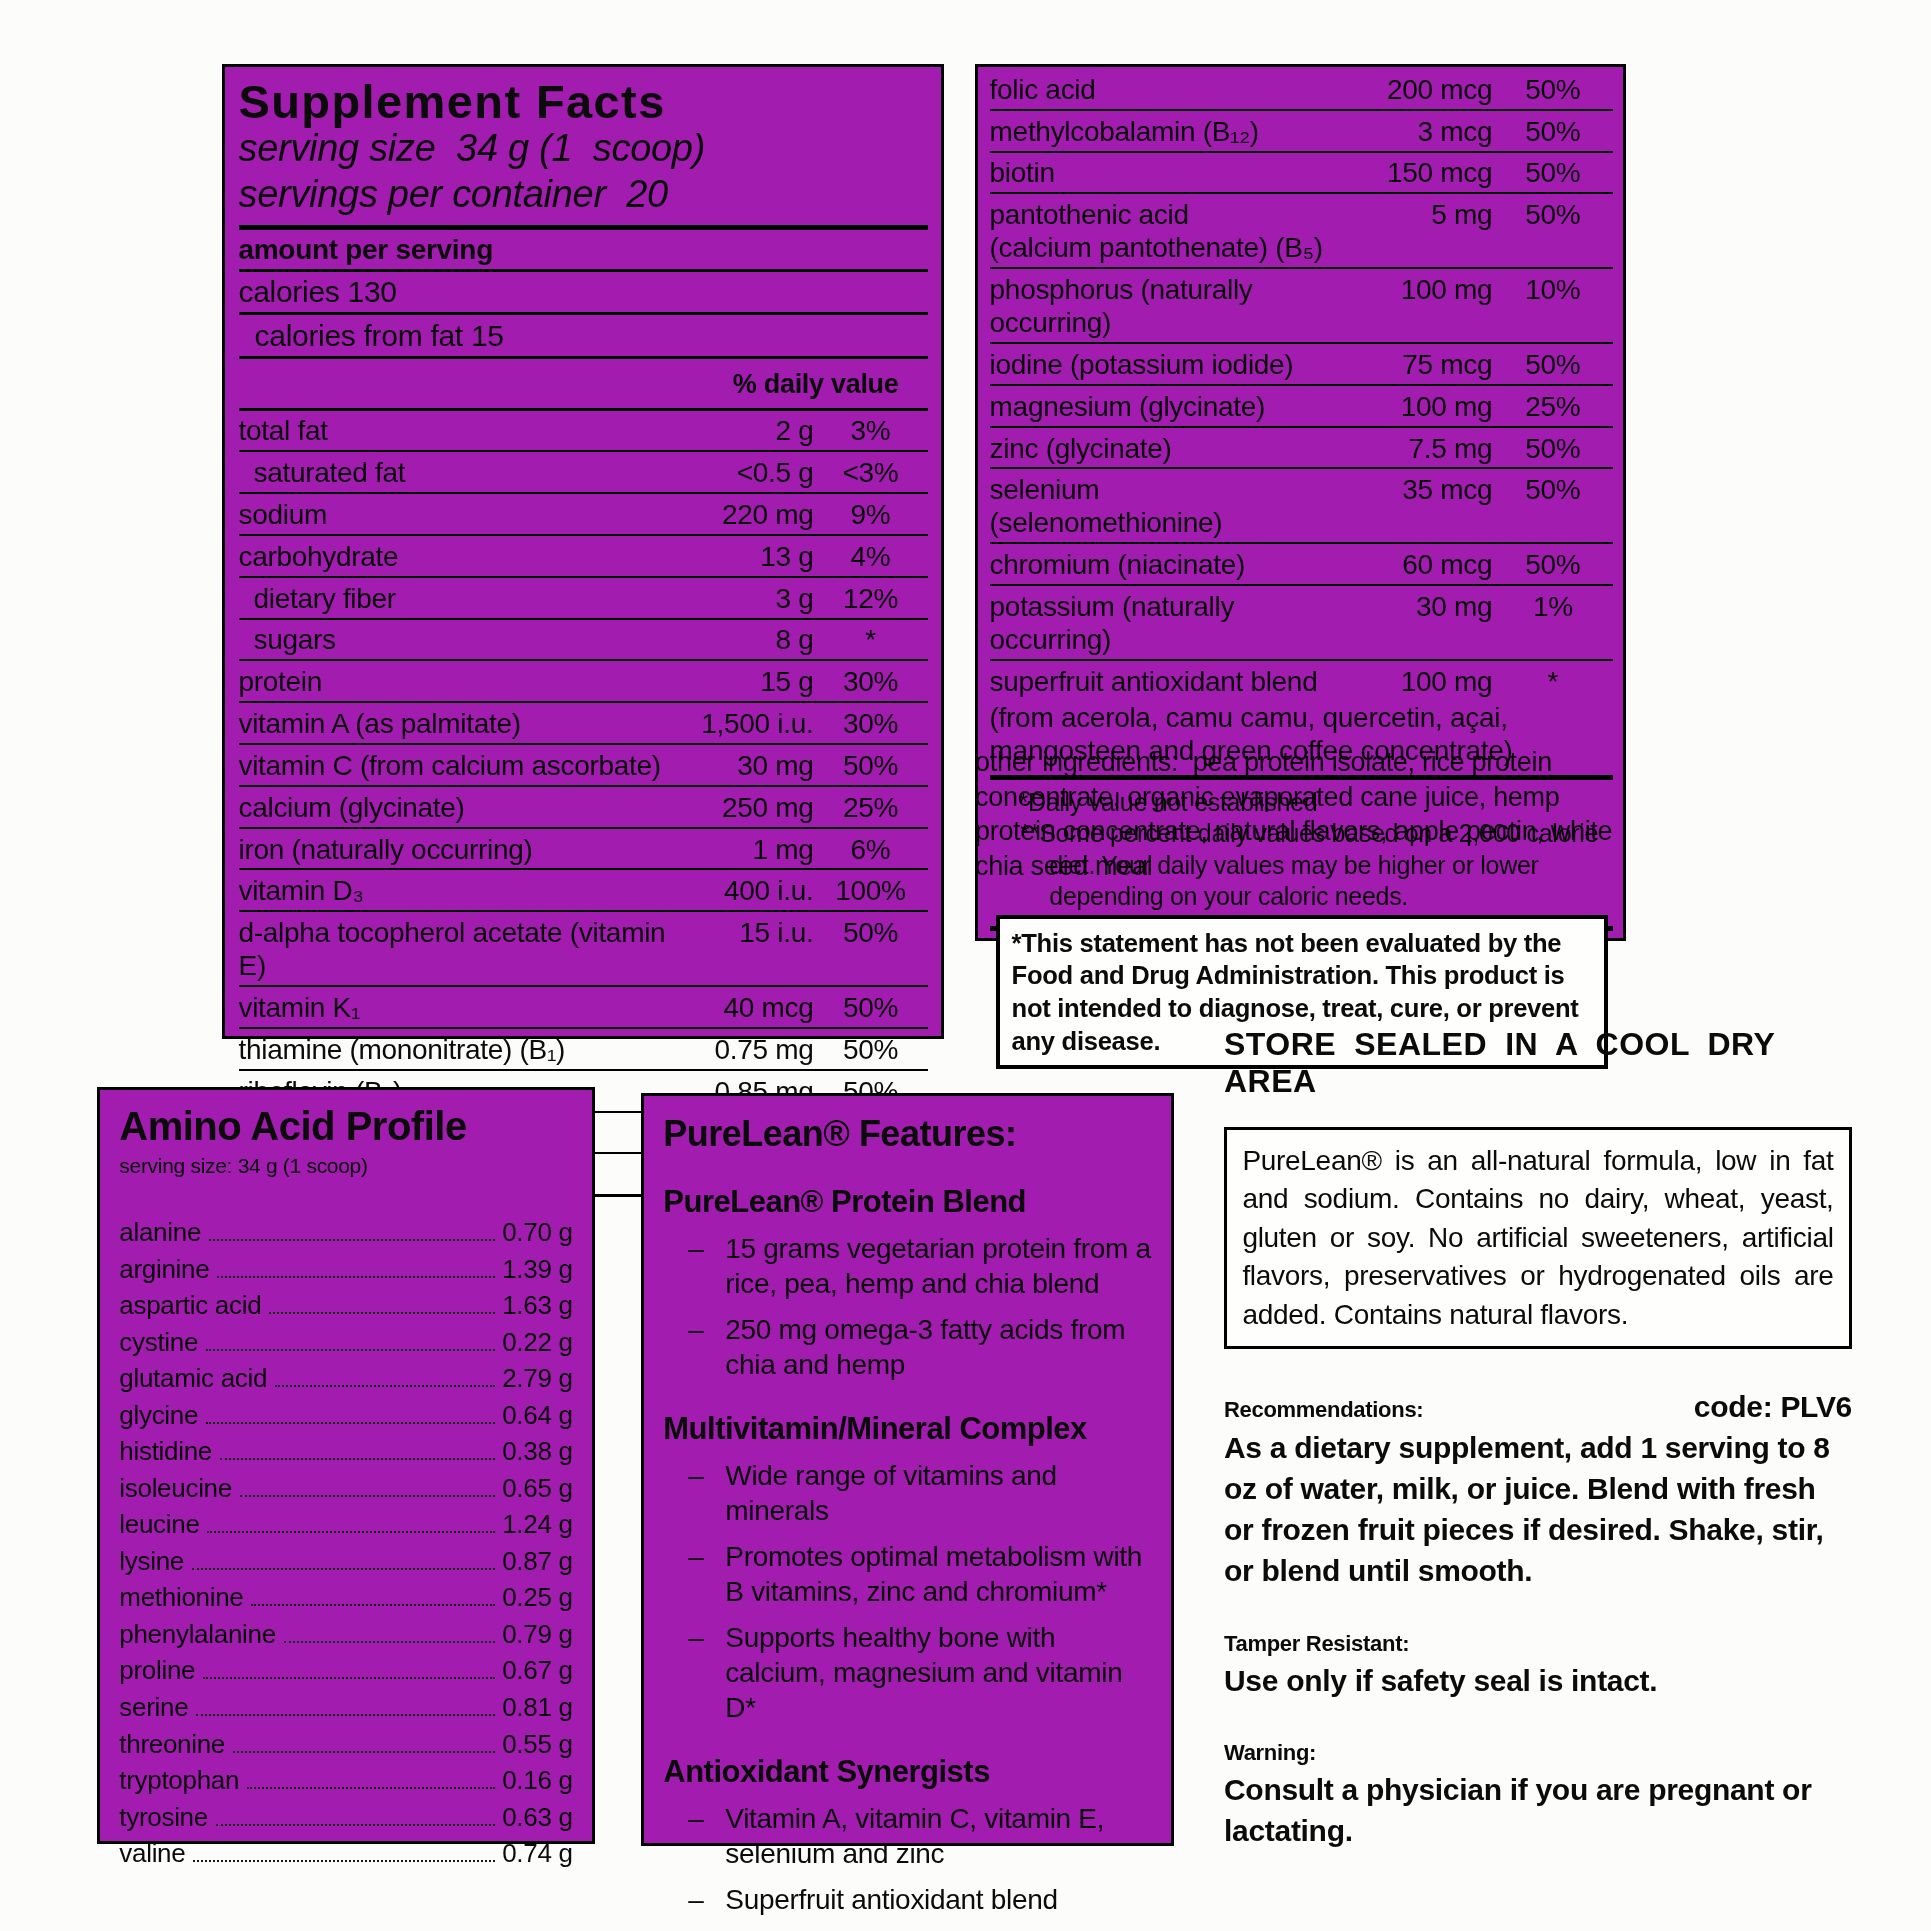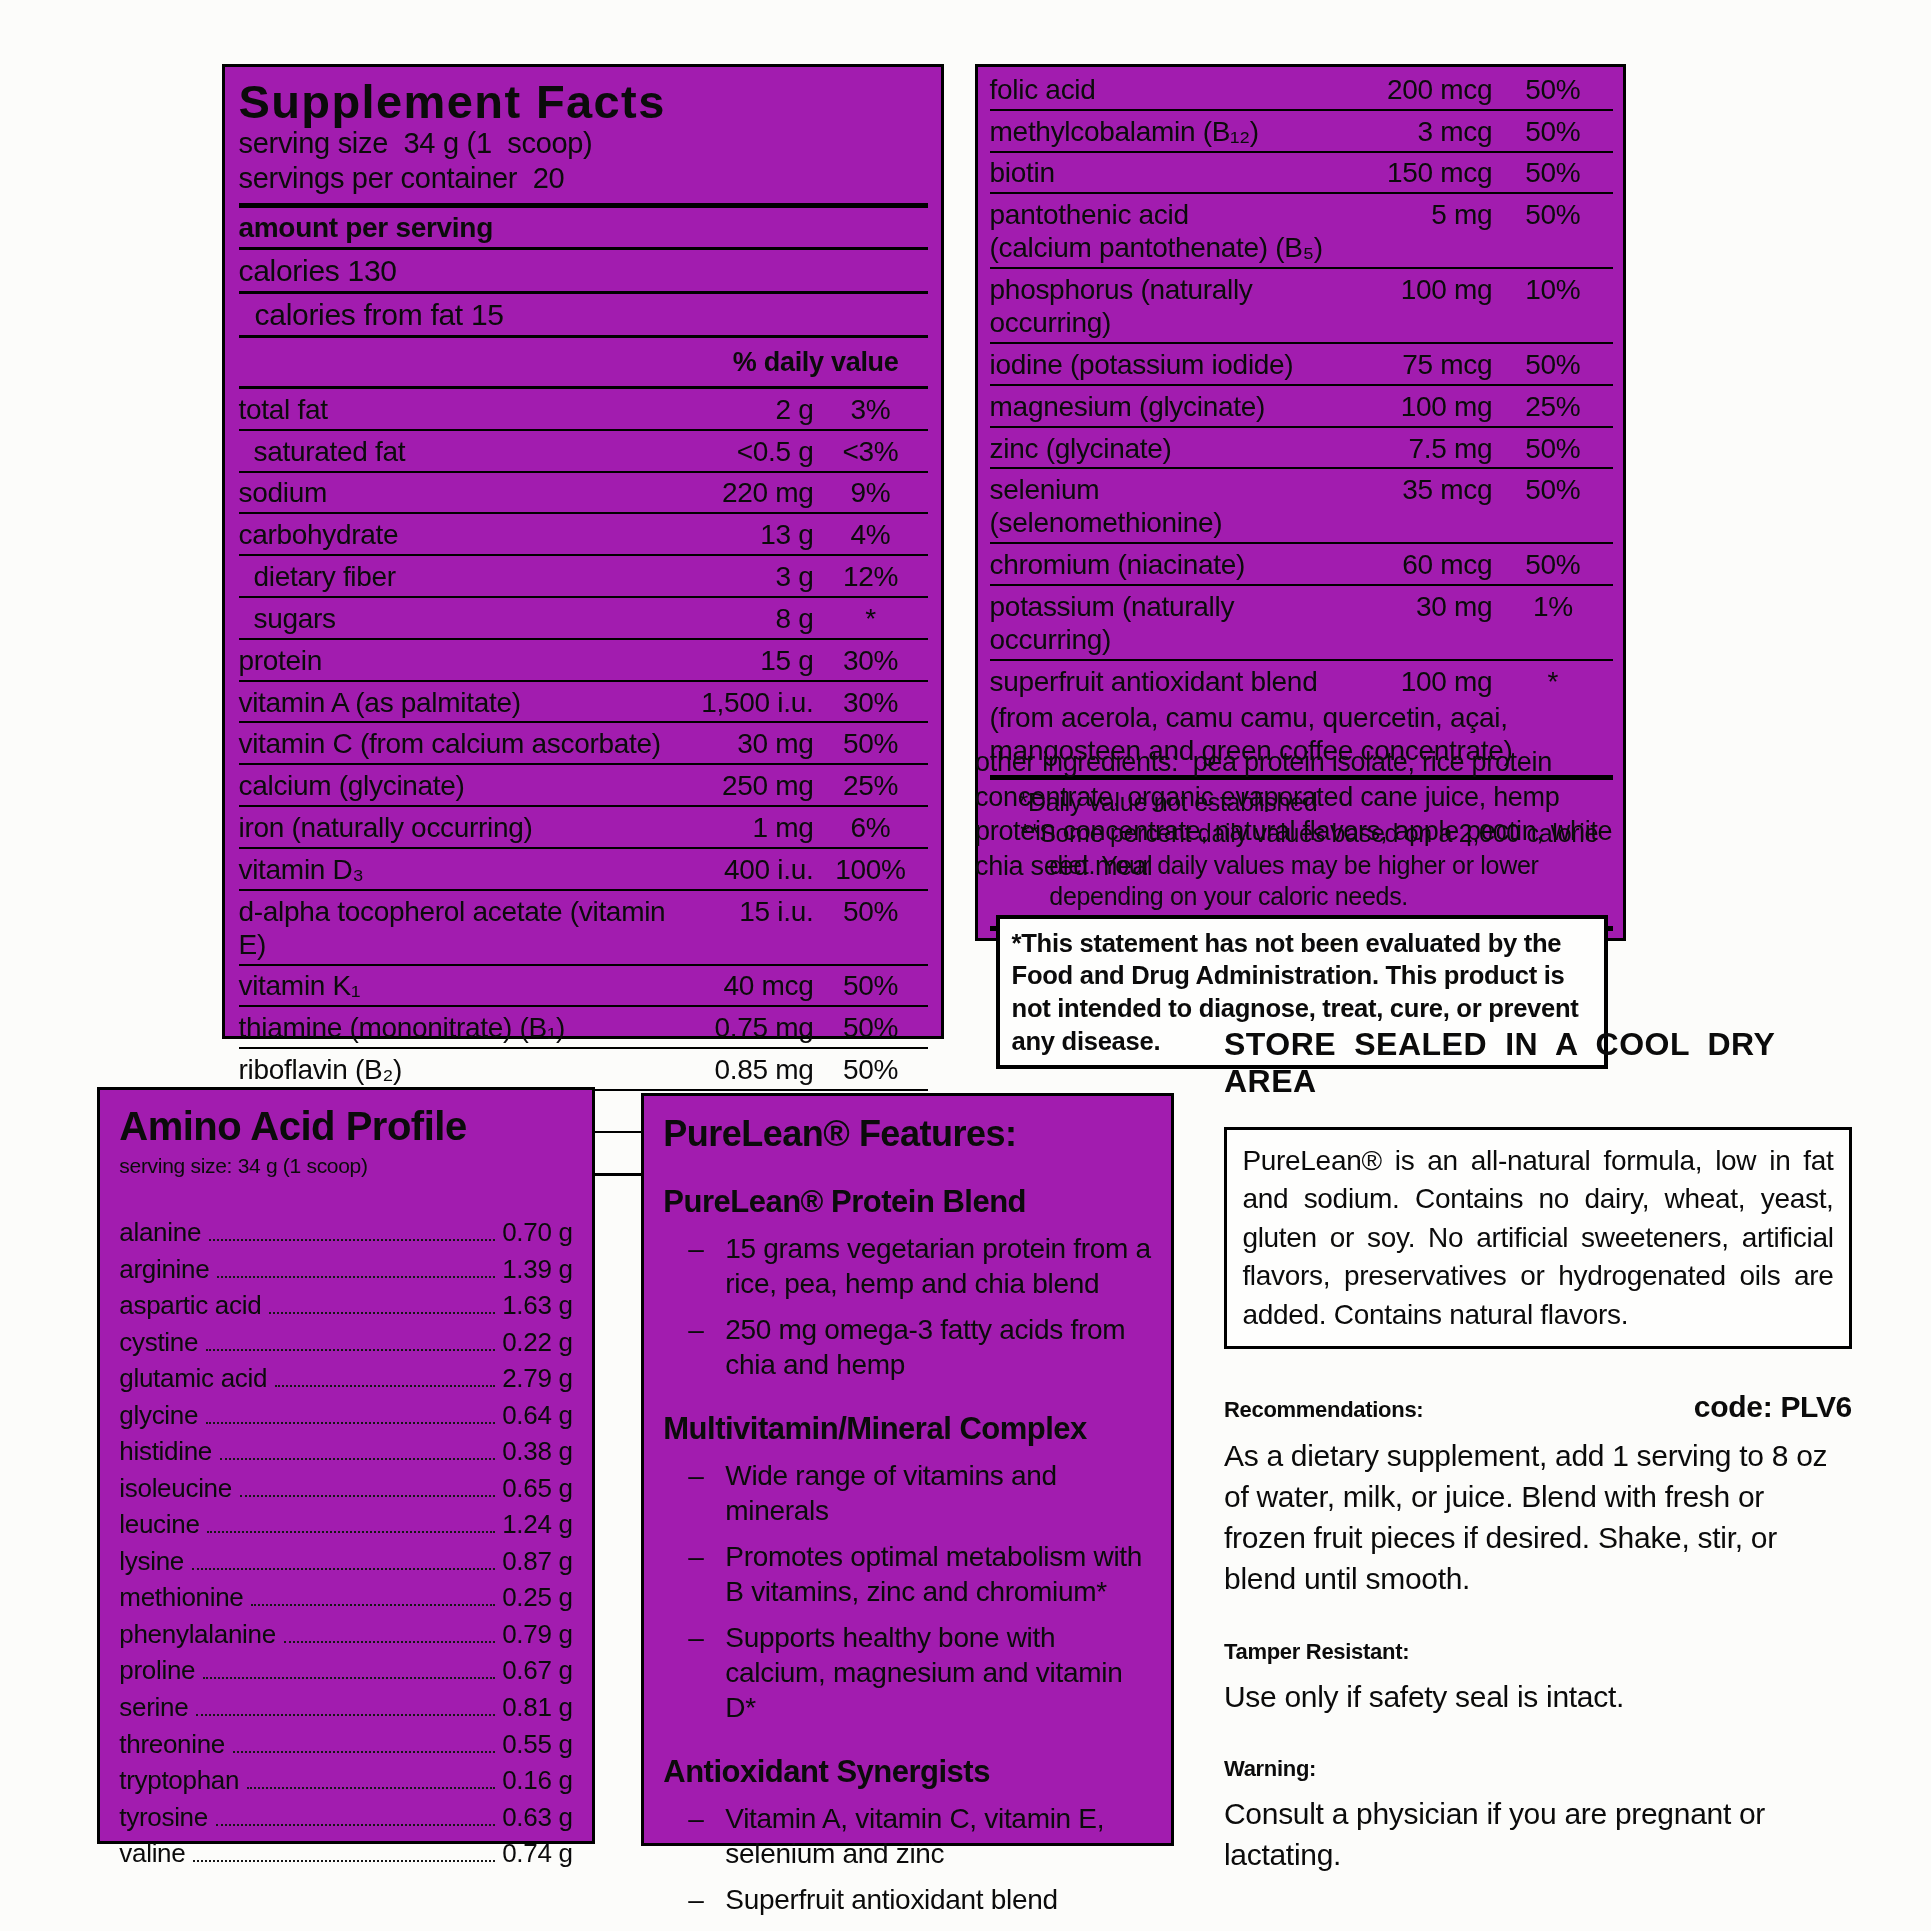--- a/index.html
+++ b/index.html
@@ -10,21 +10,21 @@
     color:#0b0b0b;
     letter-spacing:-0.3px;
     position:relative;
   }
   .abs{position:absolute;box-sizing:border-box;}
   .panel{border:3.9px solid #000;background:#a21caf;}
 
   
   #sf-panel{left:222px;top:64px;width:722px;height:975px;padding:7.7px 13.5px 9.7px 13.5px;}
   .sf-title{font-size:47px;font-weight:bold;letter-spacing:1.4px;line-height:1.05;margin-top:1.9px;}
-  .sf-line{font-size:29px;line-height:1.2;white-space:pre-wrap;}
+  .sf-line{font-size:38px;line-height:1.2;white-space:pre-wrap;font-style:italic;}
   .rule-thick{border-top:5.8px solid #000;margin-top:7.7px;}
   .rule-med{border-top:3.9px solid #000;}
   .sf-bold-line{font-size:28px;font-weight:bold;padding:3.9px 0 2.9px 0;}
   .sf-cal{font-size:30px;padding:3.9px 0 2.9px 0;white-space:pre-wrap;}
   .sf-dvh{font-size:27px;font-weight:bold;text-align:right;padding:9.7px 29px 7.7px 0;}
   .nut-table{border-top:3.9px solid #000;border-bottom:3.9px solid #000;}
   .nut-row{display:flex;align-items:flex-start;padding:3.9px 0 2.9px 0;}
   .nut-row + .nut-row{border-top:2.9px solid #000;}
   .nut-name{flex:1;font-size:28px;line-height:1.18;white-space:pre-wrap;}
   .nut-amount{width:145px;font-size:28px;text-align:right;line-height:1.18;}
@@ -62,21 +62,21 @@
   .ft-bullet::before{content:"–";position:absolute;left:25px;top:0;}
 
   
   #info-col{left:1224px;top:1026px;width:628px;}
   .store-heading{font-size:32px;font-weight:bold;word-spacing:8.7px;letter-spacing:0.5px;}
   .desc-box{border:3.9px solid #000;margin-top:27px;padding:11.6px 15.4px;background:#fefefd;}
   .desc-text{font-size:28px;line-height:1.38;text-align:justify;}
   .rec-row{display:flex;justify-content:space-between;align-items:baseline;margin-top:41px;}
   .lbl-bold{font-size:22px;font-weight:bold;}
   .code-bold{font-size:30px;font-weight:bold;}
-  .body-text{font-size:30px;line-height:1.36;margin-top:12px;}
+  .body-text{font-size:30px;line-height:1.36;margin-top:4px;font-weight:bold;}
   .sec-gap{margin-top:39px;}
 </style>
 </head>
 <body>
 
 <div class="abs panel" id="sf-panel">
   <div class="sf-title">Supplement Facts</div>
   <div class="sf-line">serving size  34 g (1  scoop)</div>
   <div class="sf-line">servings per container  20</div>
   <div class="rule-thick"></div>

